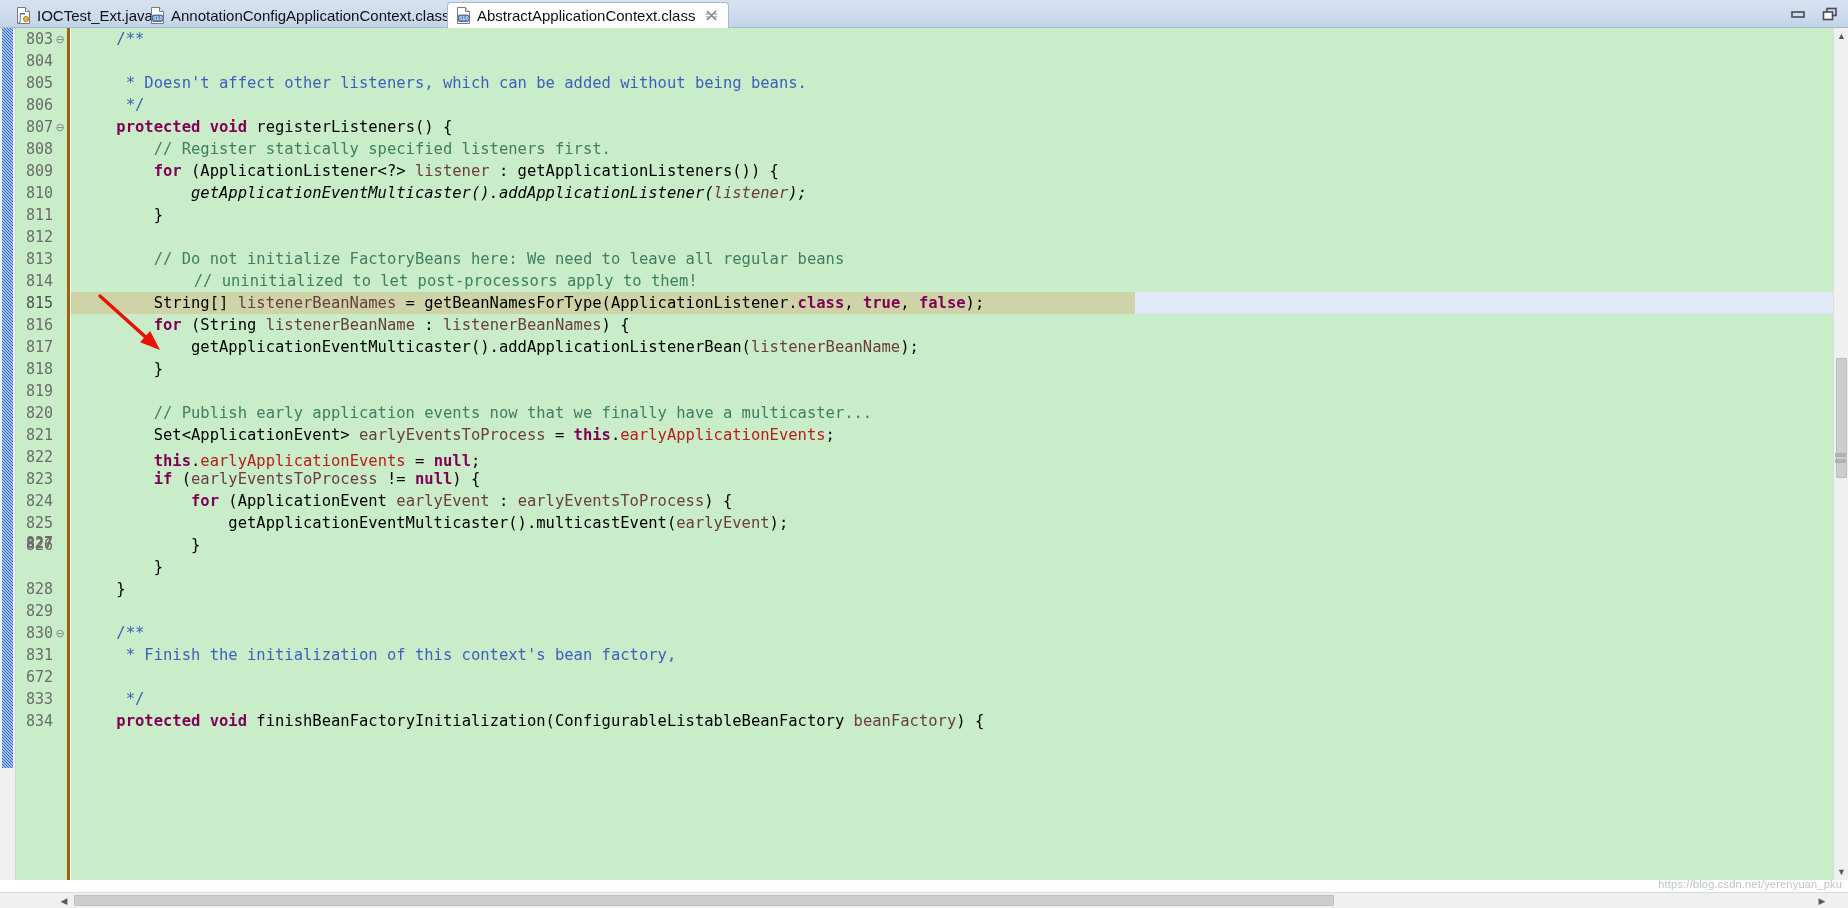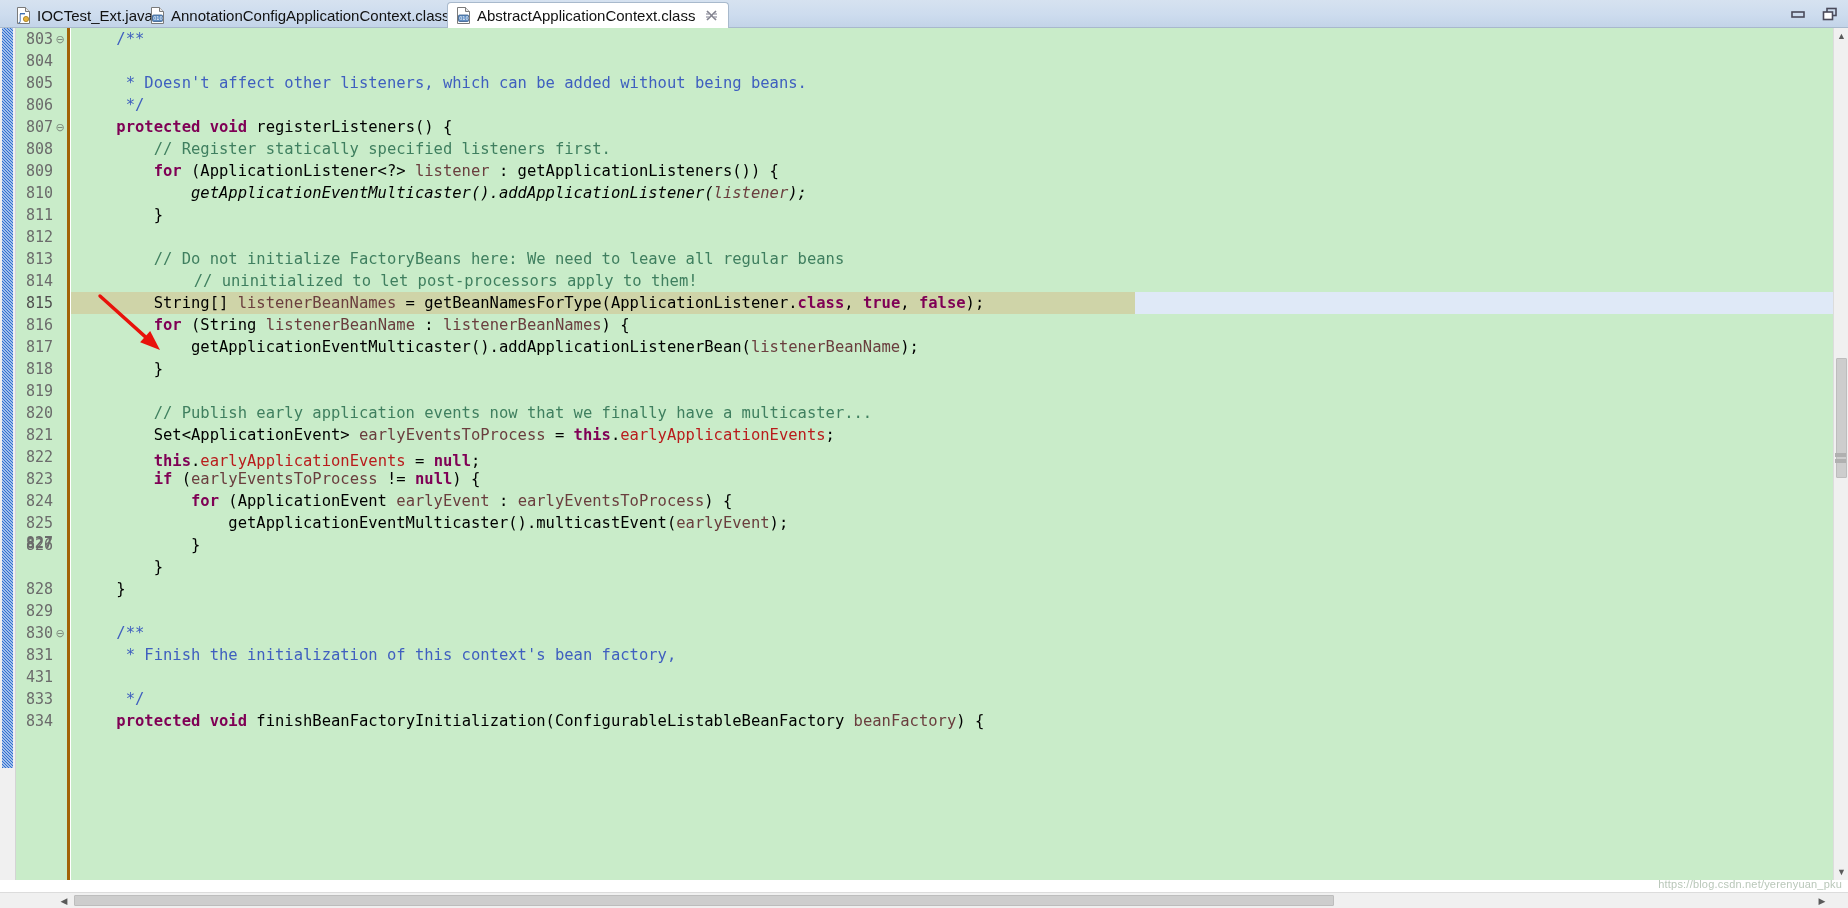--- a/index.html
+++ b/index.html
@@ -343,21 +343,21 @@
           <div class="ln" style="top: 440px;">823</div>
           <div class="ln" style="top: 462px; margin-left: 27px;">824</div>
           <div class="ln" style="top: 484px;">825</div>
           <div class="ln" style="top: 506px;">826</div>
           <div class="ln" style="top: 504px; font-weight: bold;">827</div>
           <div class="ln" style="top: 550px;">828</div>
           <div class="ln" style="top: 572px;">829</div>
           <div class="ln" style="top: 594px;">830</div>
           <div class="foldglyph" style="top: 594px;">⊖</div>
           <div class="ln" style="top: 616px;">831</div>
-          <div class="ln" style="top: 638px;">431</div>
+          <div class="ln" style="top: 638px;">672</div>
           <div class="ln" style="top: 660px;">833</div>
           <div class="ln" style="top: 682px;">834</div>
         </div>
     </div>
 
     <div class="codepanel">
       <div class="code" id="code-host">
           <div class="cl" style="top: 0px;"><span class="txt"><span class="pln">    </span><span class="jdoc">/**</span></span></div>
           <div class="cl" style="top: 44px;"><span class="txt"><span class="jdoc">     * Doesn't affect other listeners, which can be added without being beans.</span></span></div>
           <div class="cl" style="top: 66px;"><span class="txt"><span class="jdoc">     */</span></span></div>

